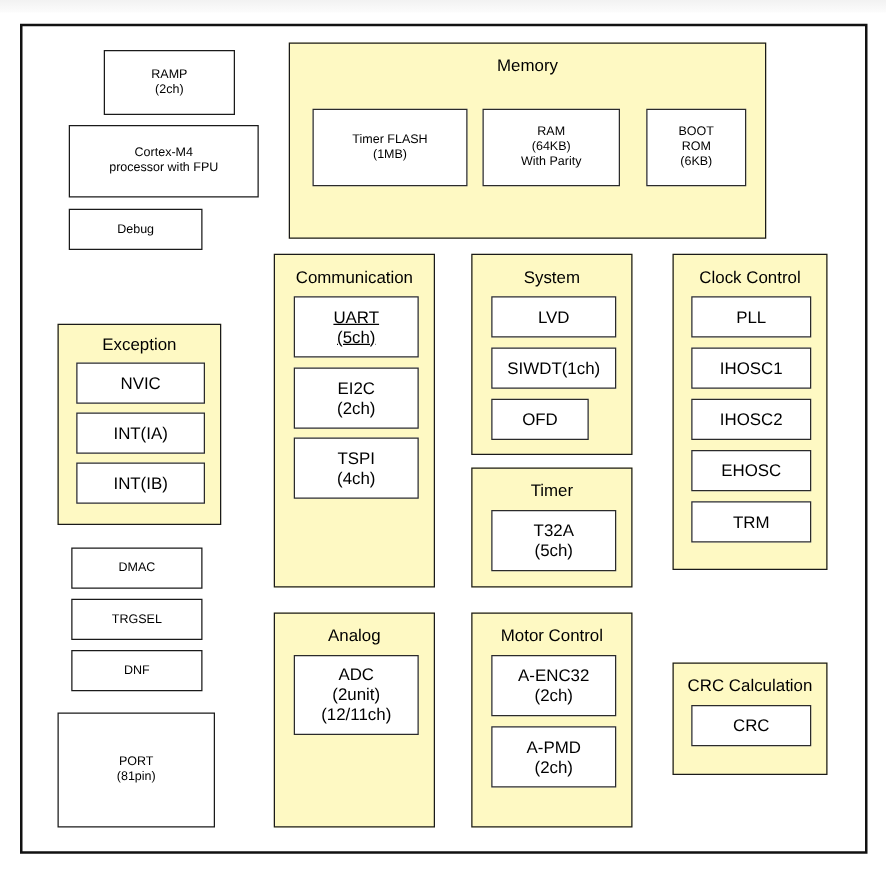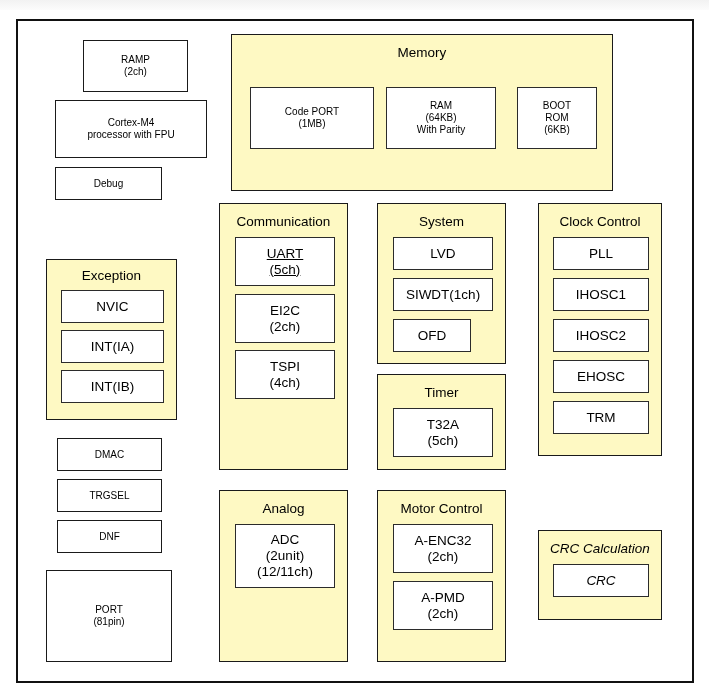--- a/index.html
+++ b/index.html
@@ -90,21 +90,21 @@
 </div>
 
 <div class="box fs14" style="left:55px; top:167px; width:107px; height:33px;">
   <span class="l1">Debug</span>
 </div>
 
 <div class="group" style="left:231px; top:34px; width:382px; height:157px;">
   <div class="group-title" style="top:10px;">Memory</div>
 
   <div class="leaf fs14" style="left:18px; top:52px; width:124px; height:62px;">
-    <span>Code PORT</span>
+    <span>Timer FLASH</span>
     <span class="l2">(1MB)</span>
   </div>
 
   <div class="leaf fs14" style="left:154px; top:52px; width:110px; height:62px;">
     <span>RAM</span>
     <span class="l2">(64KB)</span>
     <span class="l2">With Parity</span>
   </div>
 
   <div class="leaf fs14" style="left:285px; top:52px; width:80px; height:62px;">
@@ -218,19 +218,19 @@
   <div class="leaf" style="left:15px; top:33px; width:100px; height:49px;">
     <span>A-ENC32</span>
     <span class="l2">(2ch)</span>
   </div>
   <div class="leaf" style="left:15px; top:90px; width:100px; height:49px;">
     <span>A-PMD</span>
     <span class="l2">(2ch)</span>
   </div>
 </div>
 
-<div class="group" style="left:538px; top:530px; width:124px; height:90px;font-style:italic;">
+<div class="group" style="left:538px; top:530px; width:124px; height:90px;">
   <div class="group-title" style="top:10px;">CRC Calculation</div>
 
   <div class="leaf" style="left:14px; top:33px; width:96px; height:33px;">
     <span>CRC</span>
   </div>
 </div>
 
 </body></html>

